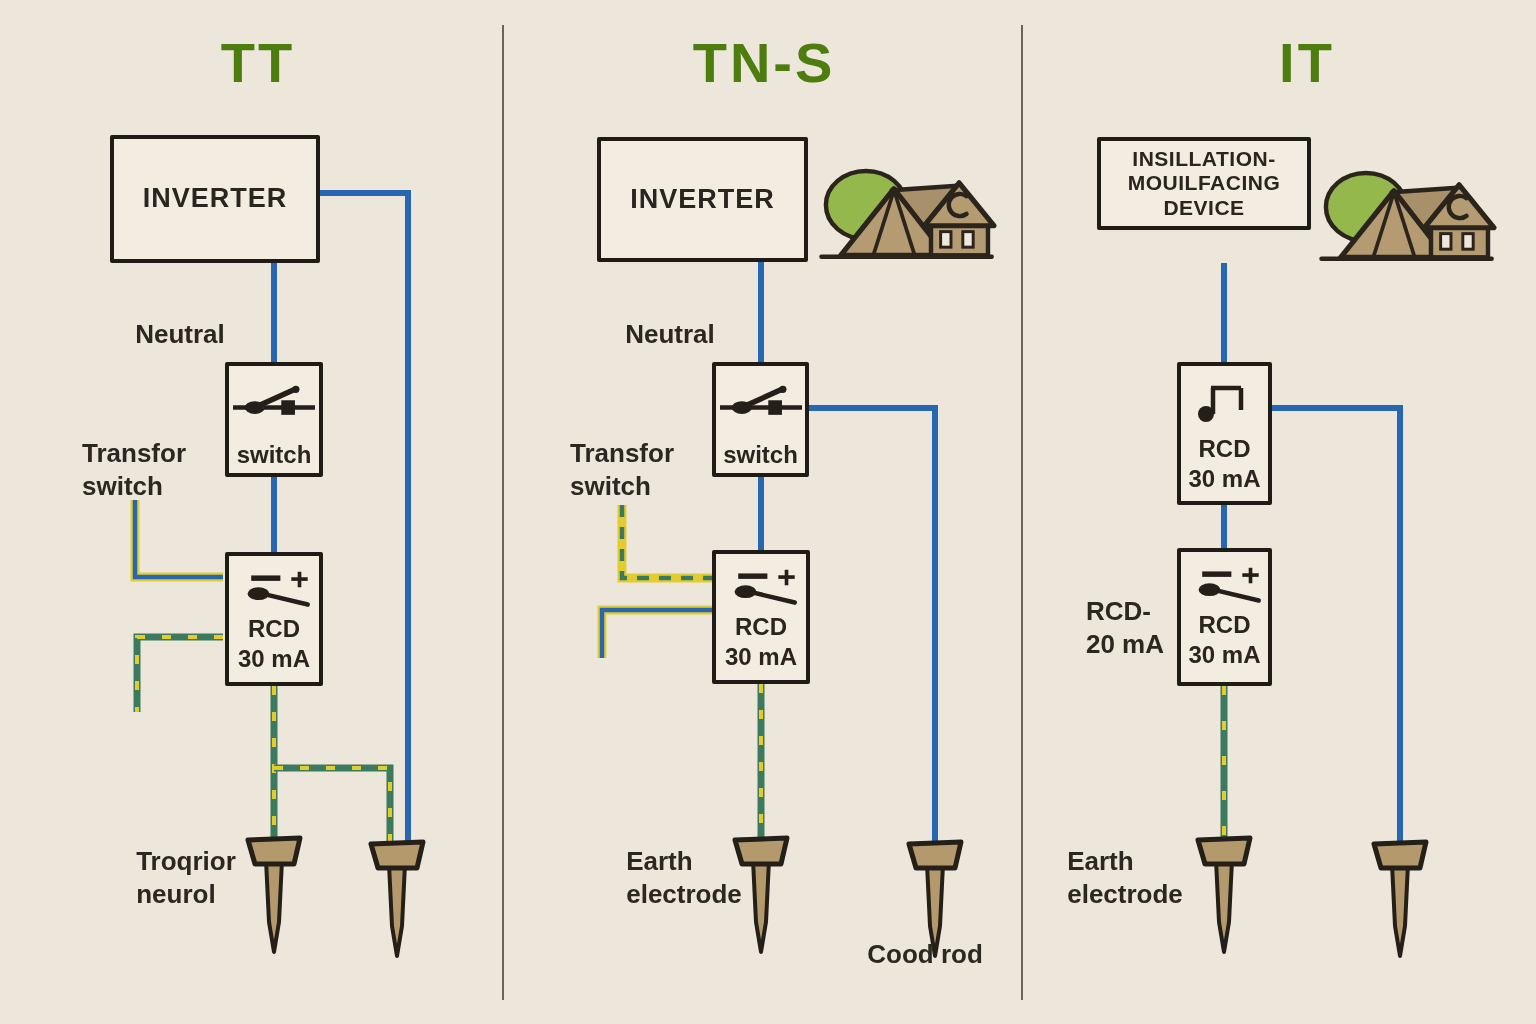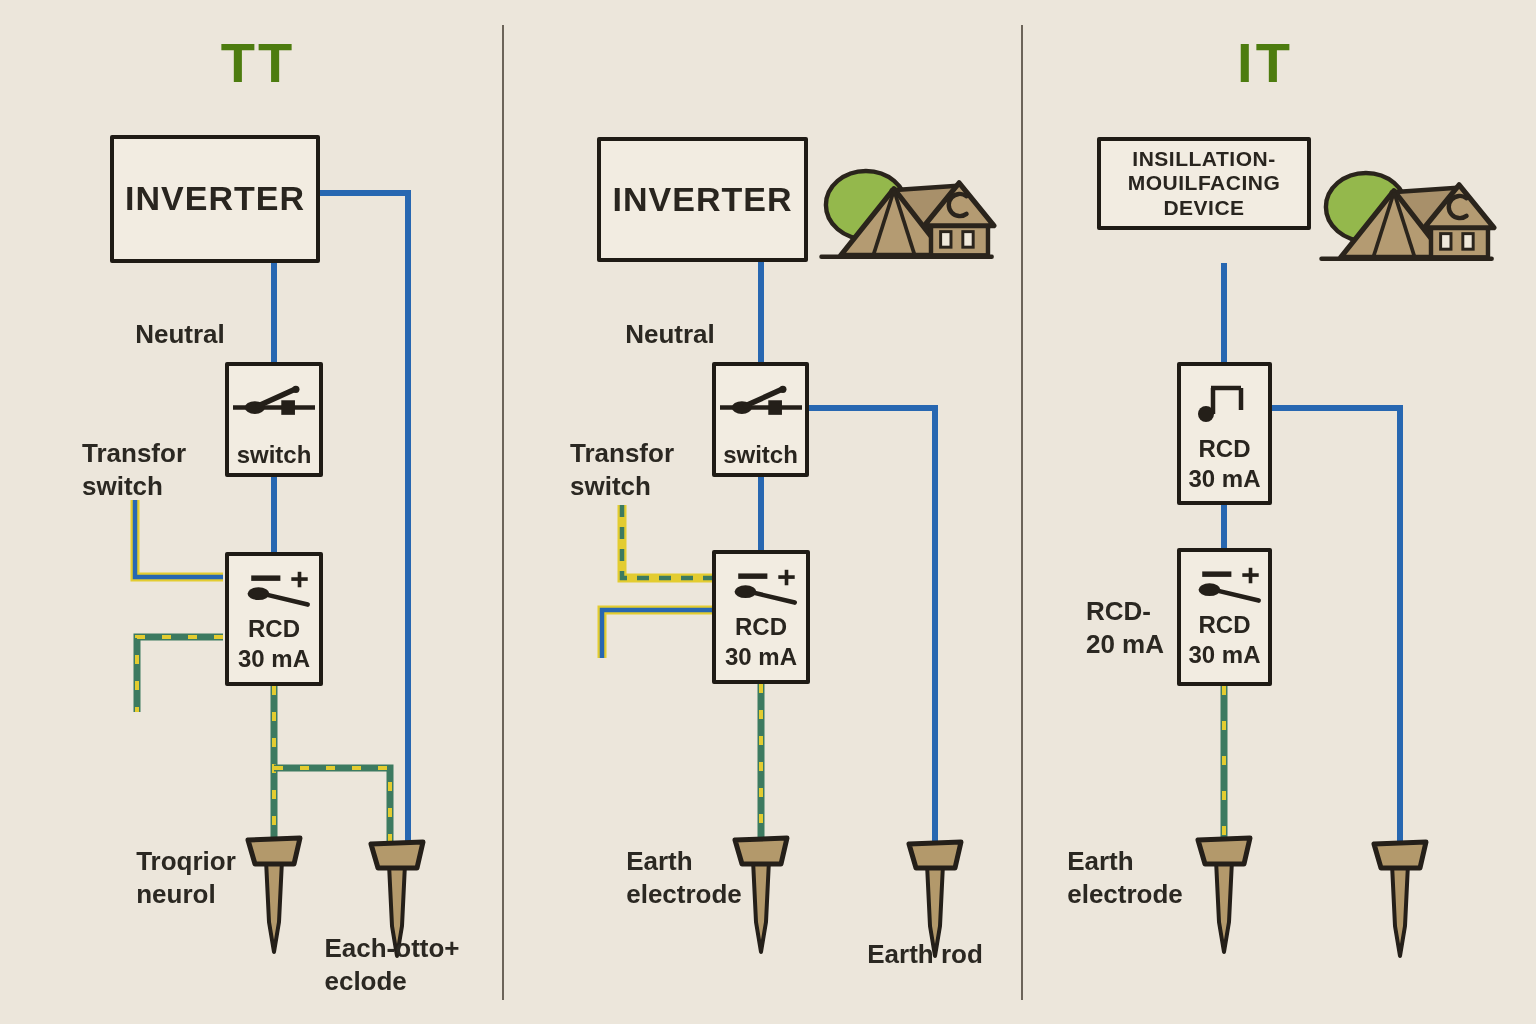--- a/index.html
+++ b/index.html
@@ -16,21 +16,21 @@
     position:absolute;
     background:#f2ece1;
     border:4px solid #1f1b15;
     border-radius:2px;
     box-sizing:border-box;
     display:flex;flex-direction:column;align-items:center;justify-content:center;
     z-index:2;
   }
   .box .sym{flex:0 0 auto;}
   .src-label{
-    font-weight:bold;font-size:34px;letter-spacing:1px;
+    font-weight:bold;font-size:27px;letter-spacing:1px;
     text-align:center;white-space:pre-line;line-height:1.15;
   }
   .device-label{font-size:21px;letter-spacing:0.5px;}
   .inner-label{
     font-weight:bold;font-size:24px;text-align:center;
     white-space:pre-line;line-height:1.25;margin-top:2px;
   }
   .lbl{
     position:absolute;z-index:2;
     transform:translateX(-50%);
@@ -116,21 +116,22 @@
     <use href="#rod" x="731" y="836"></use>
     <use href="#rod" x="905" y="840"></use>
     <use href="#rod" x="1194" y="836"></use>
     <use href="#rod" x="1370" y="840"></use>
 
     <use href="#house" transform="translate(820,168) scale(0.74)"></use>
     <use href="#house" transform="translate(1320,170) scale(0.74)"></use>
   </svg>
 
   <div class="title" style="left:258px;top:30px;">TT</div>
-  <div class="title" style="left:1265px;top:30px;">IT</div>
+  <div class="title" style="left:764px;top:30px;">TN-S</div>
+  <div class="title" style="left:1307px;top:30px;">IT</div>
 
   <div class="box" style="left:110px;top:135px;width:210px;height:128px;">
     <div class="src-label">INVERTER</div>
   </div>
 
   <div class="lbl" style="left:180px;top:318px;">Neutral</div>
 
   <div class="box" style="left:225px;top:362px;width:98px;height:115px;justify-content:flex-start;padding-top:16px;">
     <svg class="sym" width="82" height="42" viewBox="0 0 90 44">
       <line x1="0" y1="27" x2="90" y2="27" stroke="#241f19" stroke-width="5"></line>
@@ -152,22 +153,20 @@
       <line x1="32" y1="26" x2="82" y2="38" stroke="#241f19" stroke-width="5" stroke-linecap="round"></line>
       <line x1="64" y1="10" x2="82" y2="10" stroke="#241f19" stroke-width="4"></line>
       <line x1="73" y1="2" x2="73" y2="19" stroke="#241f19" stroke-width="4"></line>
     </svg>
     <div class="inner-label">RCD
 30 mA</div>
   </div>
 
   <div class="lbl" style="left:186px;top:845px;">Troqrior
 neurol</div>
-  <div class="lbl" style="left:392px;top:932px;">Each-otto+
-eclode</div>
 
   <div class="box" style="left:597px;top:137px;width:211px;height:125px;">
     <div class="src-label">INVERTER</div>
   </div>
 
   <div class="lbl" style="left:670px;top:318px;">Neutral</div>
 
   <div class="box" style="left:712px;top:362px;width:97px;height:115px;justify-content:flex-start;padding-top:16px;">
     <svg class="sym" width="82" height="42" viewBox="0 0 90 44">
       <line x1="0" y1="27" x2="90" y2="27" stroke="#241f19" stroke-width="5"></line>
@@ -189,21 +188,21 @@
       <line x1="32" y1="26" x2="82" y2="38" stroke="#241f19" stroke-width="5" stroke-linecap="round"></line>
       <line x1="64" y1="10" x2="82" y2="10" stroke="#241f19" stroke-width="4"></line>
       <line x1="73" y1="2" x2="73" y2="19" stroke="#241f19" stroke-width="4"></line>
     </svg>
     <div class="inner-label">RCD
 30 mA</div>
   </div>
 
   <div class="lbl" style="left:684px;top:845px;">Earth
 electrode</div>
-  <div class="lbl" style="left:925px;top:938px;">Earth rod</div>
+  <div class="lbl" style="left:925px;top:938px;">Cood rod</div>
 
   <div class="box" style="left:1097px;top:137px;width:214px;height:93px;">
     <div class="src-label device-label">INSILLATION-
 MOUILFACING
 DEVICE</div>
   </div>
 
   <div class="box" style="left:1177px;top:362px;width:95px;height:143px;justify-content:flex-start;padding-top:14px;">
     <svg class="sym" width="60" height="46" viewBox="0 0 60 46">
       <circle cx="11" cy="34" r="8" fill="#241f19"></circle>

